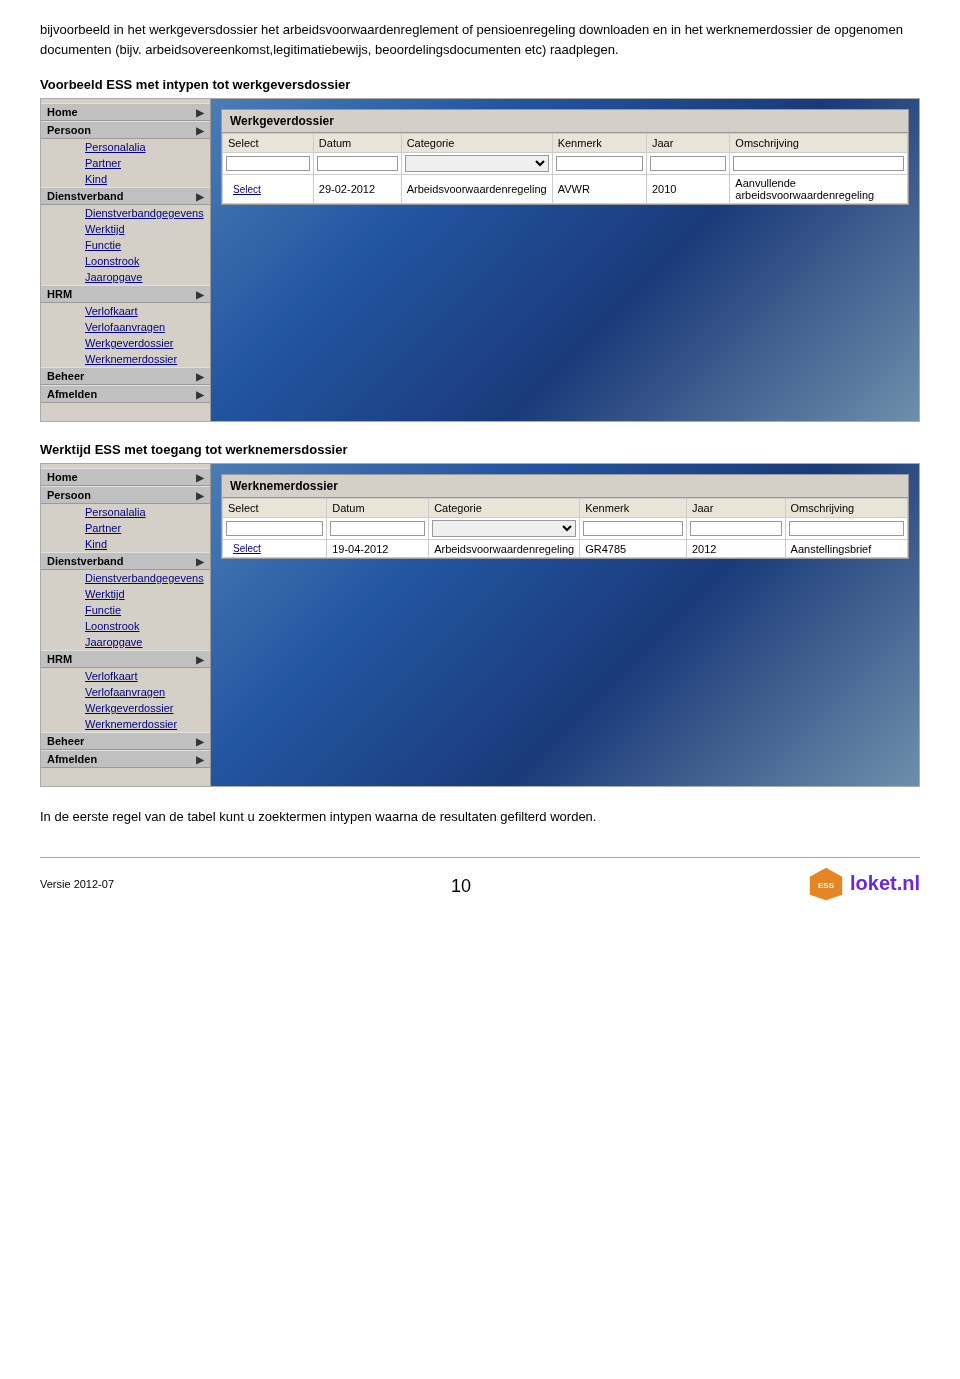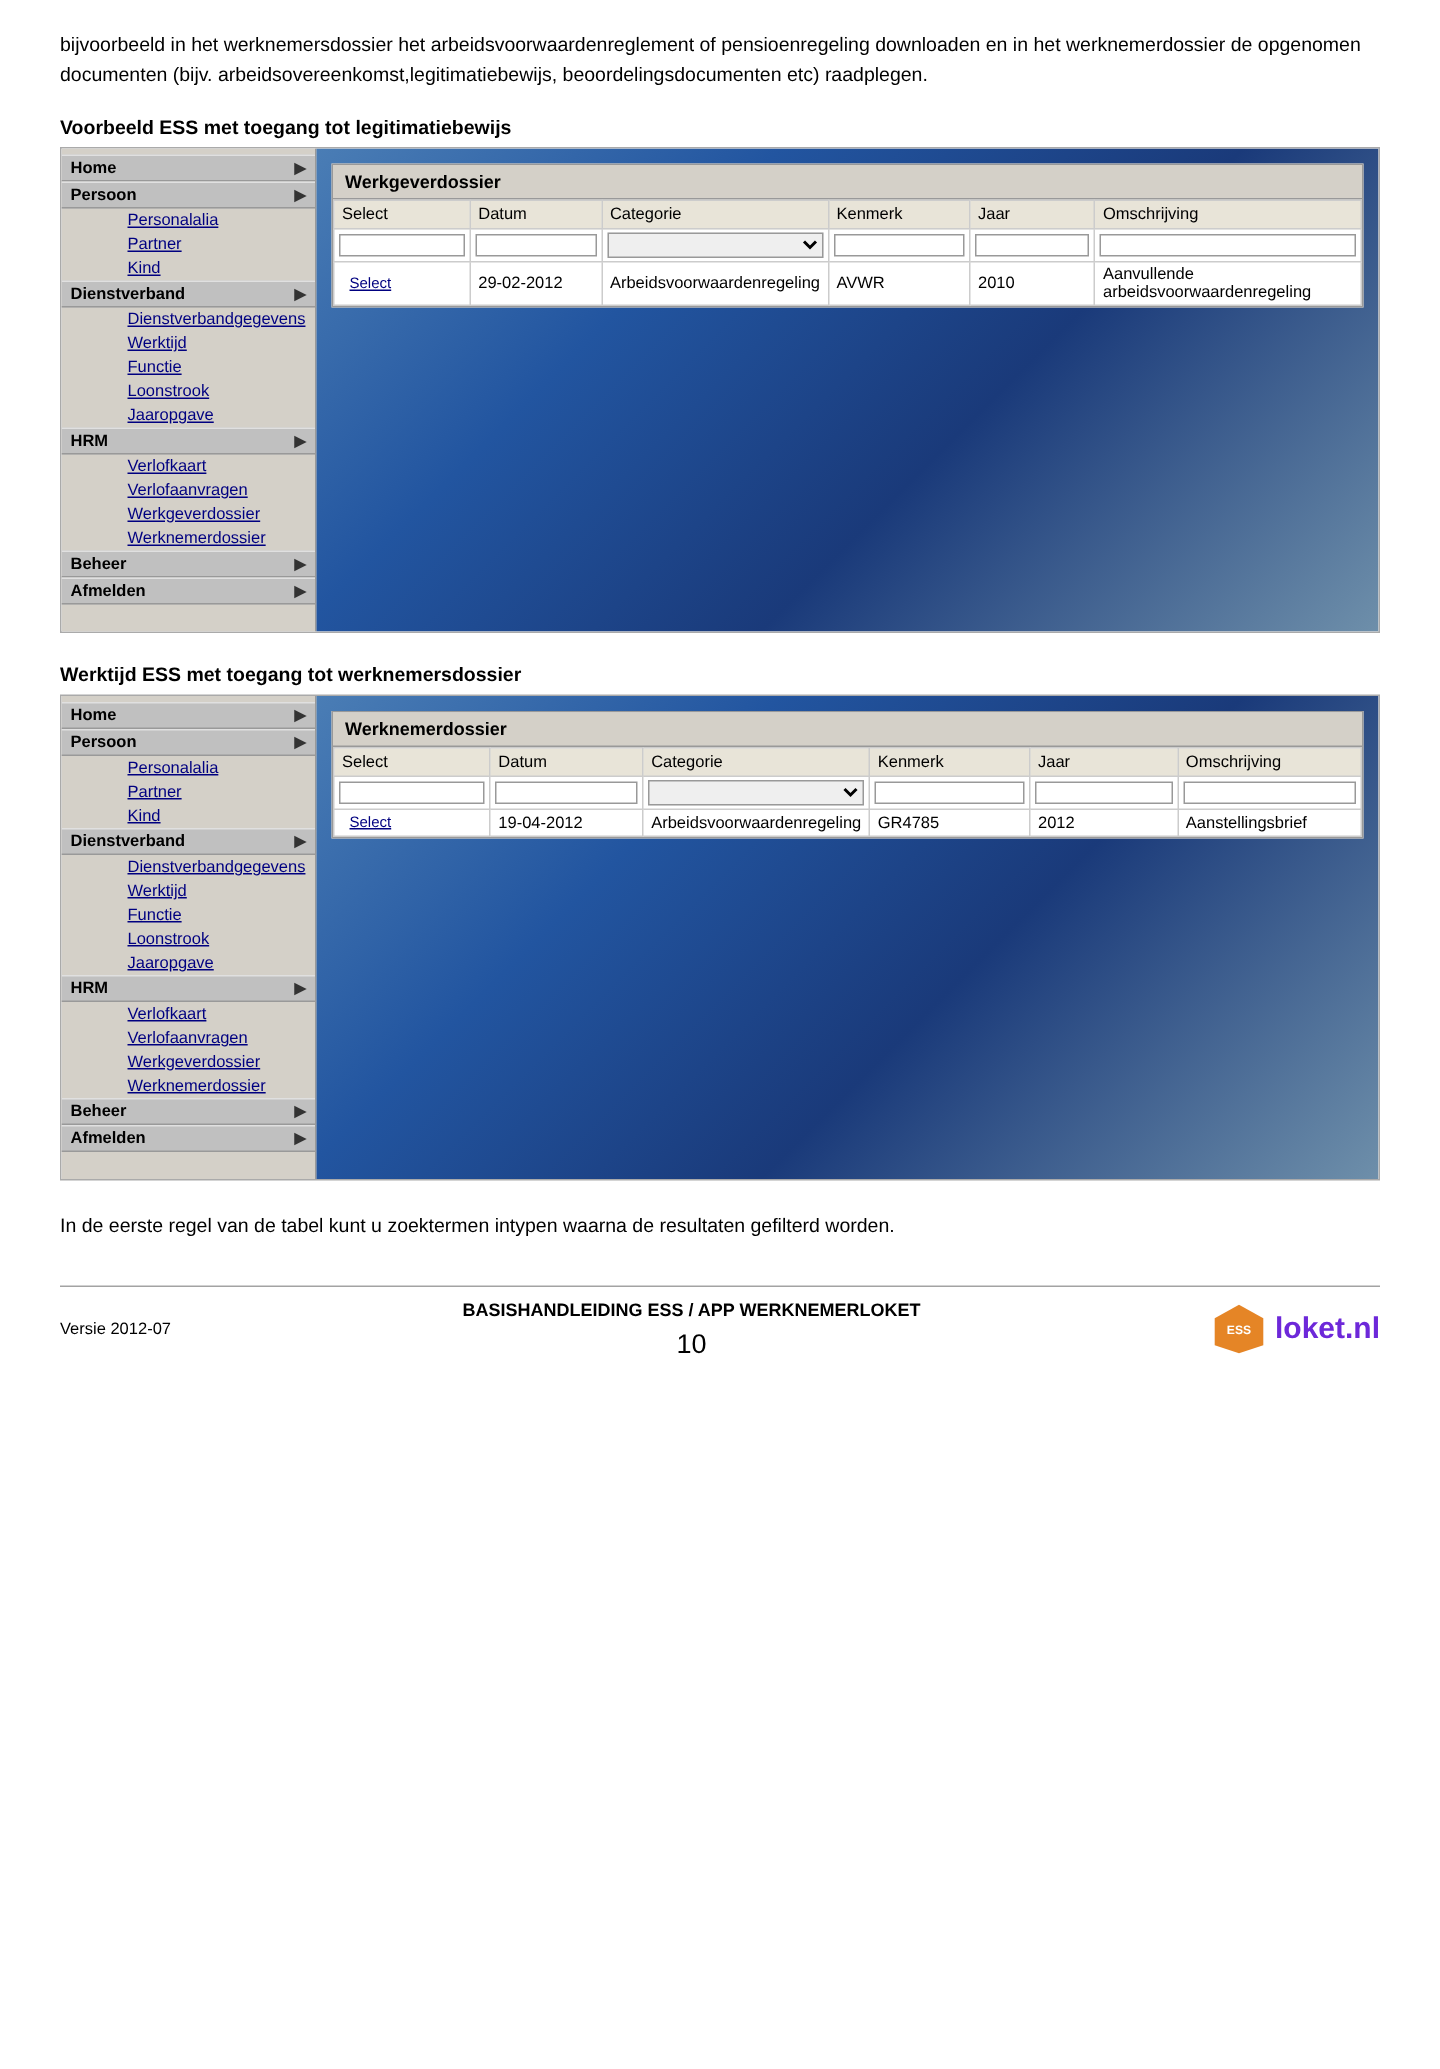--- a/index.html
+++ b/index.html
@@ -196,23 +196,23 @@
 
     .link-style {
       color: #000080;
       text-decoration: underline;
       cursor: pointer;
     }
   </style>
 </head>
 <body>
 
-<p class="intro-text">bijvoorbeeld in het werknemersdossier het arbeidsvoorwaardenreglement of pensioenregeling downloaden en in het werknemerdossier de opgenomen documenten (bijv. arbeidsovereenkomst,legitimatiebewijs, beoordelingsdocumenten etc) raadplegen.</p>
-
-<p class="section-title">Voorbeeld ESS met toegang tot legitimatiebewijs</p>
+<p class="intro-text">bijvoorbeeld in het werkgeversdossier het arbeidsvoorwaardenreglement of pensioenregeling downloaden en in het werknemerdossier de opgenomen documenten (bijv. arbeidsovereenkomst,legitimatiebewijs, beoordelingsdocumenten etc) raadplegen.</p>
+
+<p class="section-title">Voorbeeld ESS met intypen tot werkgeversdossier</p>
 
 <div class="screenshot">
 
   <div class="sidebar">
     <div class="sidebar-section">
       <span>Home</span>
       <span class="sidebar-section-arrow">▶</span>
     </div>
     <div class="sidebar-section">
       <span>Persoon</span>
@@ -387,21 +387,20 @@
       </table>
     </div>
   </div>
 </div>
 
 <p class="intro-text">In de eerste regel van de tabel kunt u zoektermen intypen waarna de resultaten gefilterd worden.</p>
 
 <div class="footer">
   <div>Versie 2012-07</div>
   <div class="footer-center">
-    <div class="bottom-footer-text">BASISHANDLEIDING ESS / APP WERKNEMERLOKET</div>
     <div class="page-num">10</div>
   </div>
   <div class="footer-right">
 
     <svg class="loket-icon" viewBox="0 0 40 40" xmlns="http://www.w3.org/2000/svg">
       <polygon points="20,2 38,12 38,32 20,38 2,32 2,12" fill="#e07000" opacity="0.85"></polygon>
       <text x="20" y="24" text-anchor="middle" fill="white" font-size="9" font-weight="bold" font-family="Arial">ESS</text>
     </svg>
     <span class="loket-logo">loket.nl</span>
   </div>

